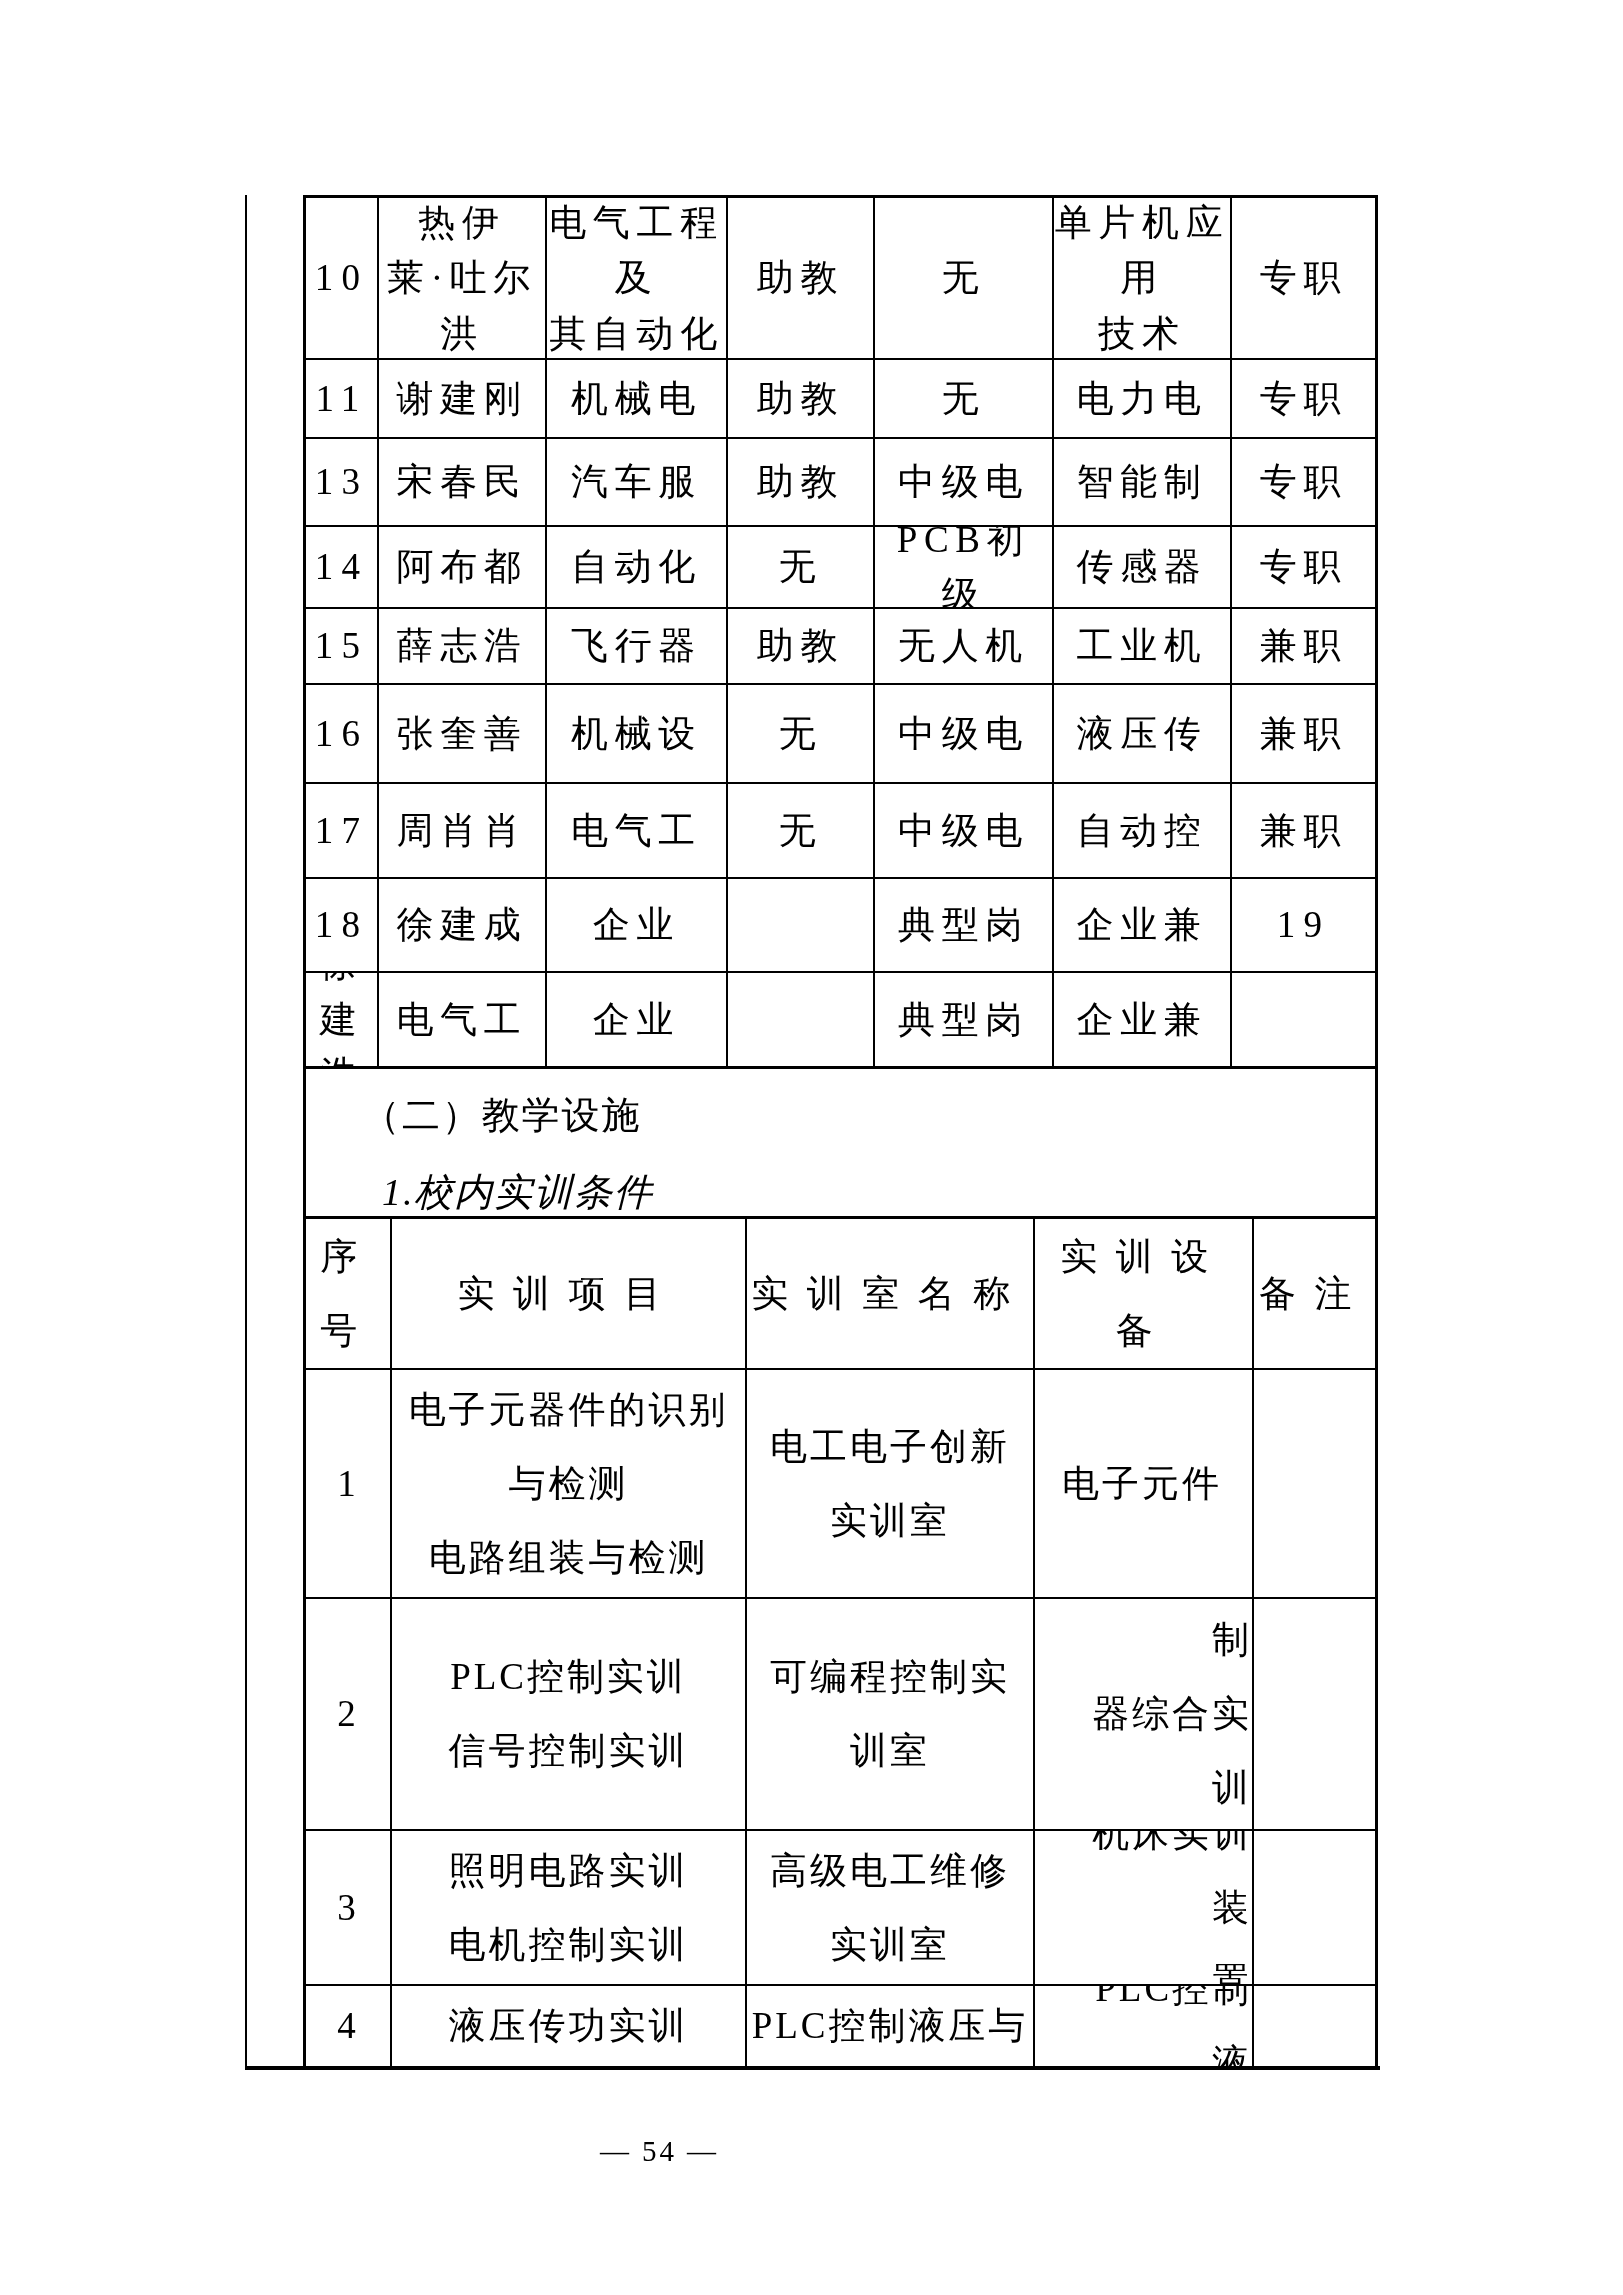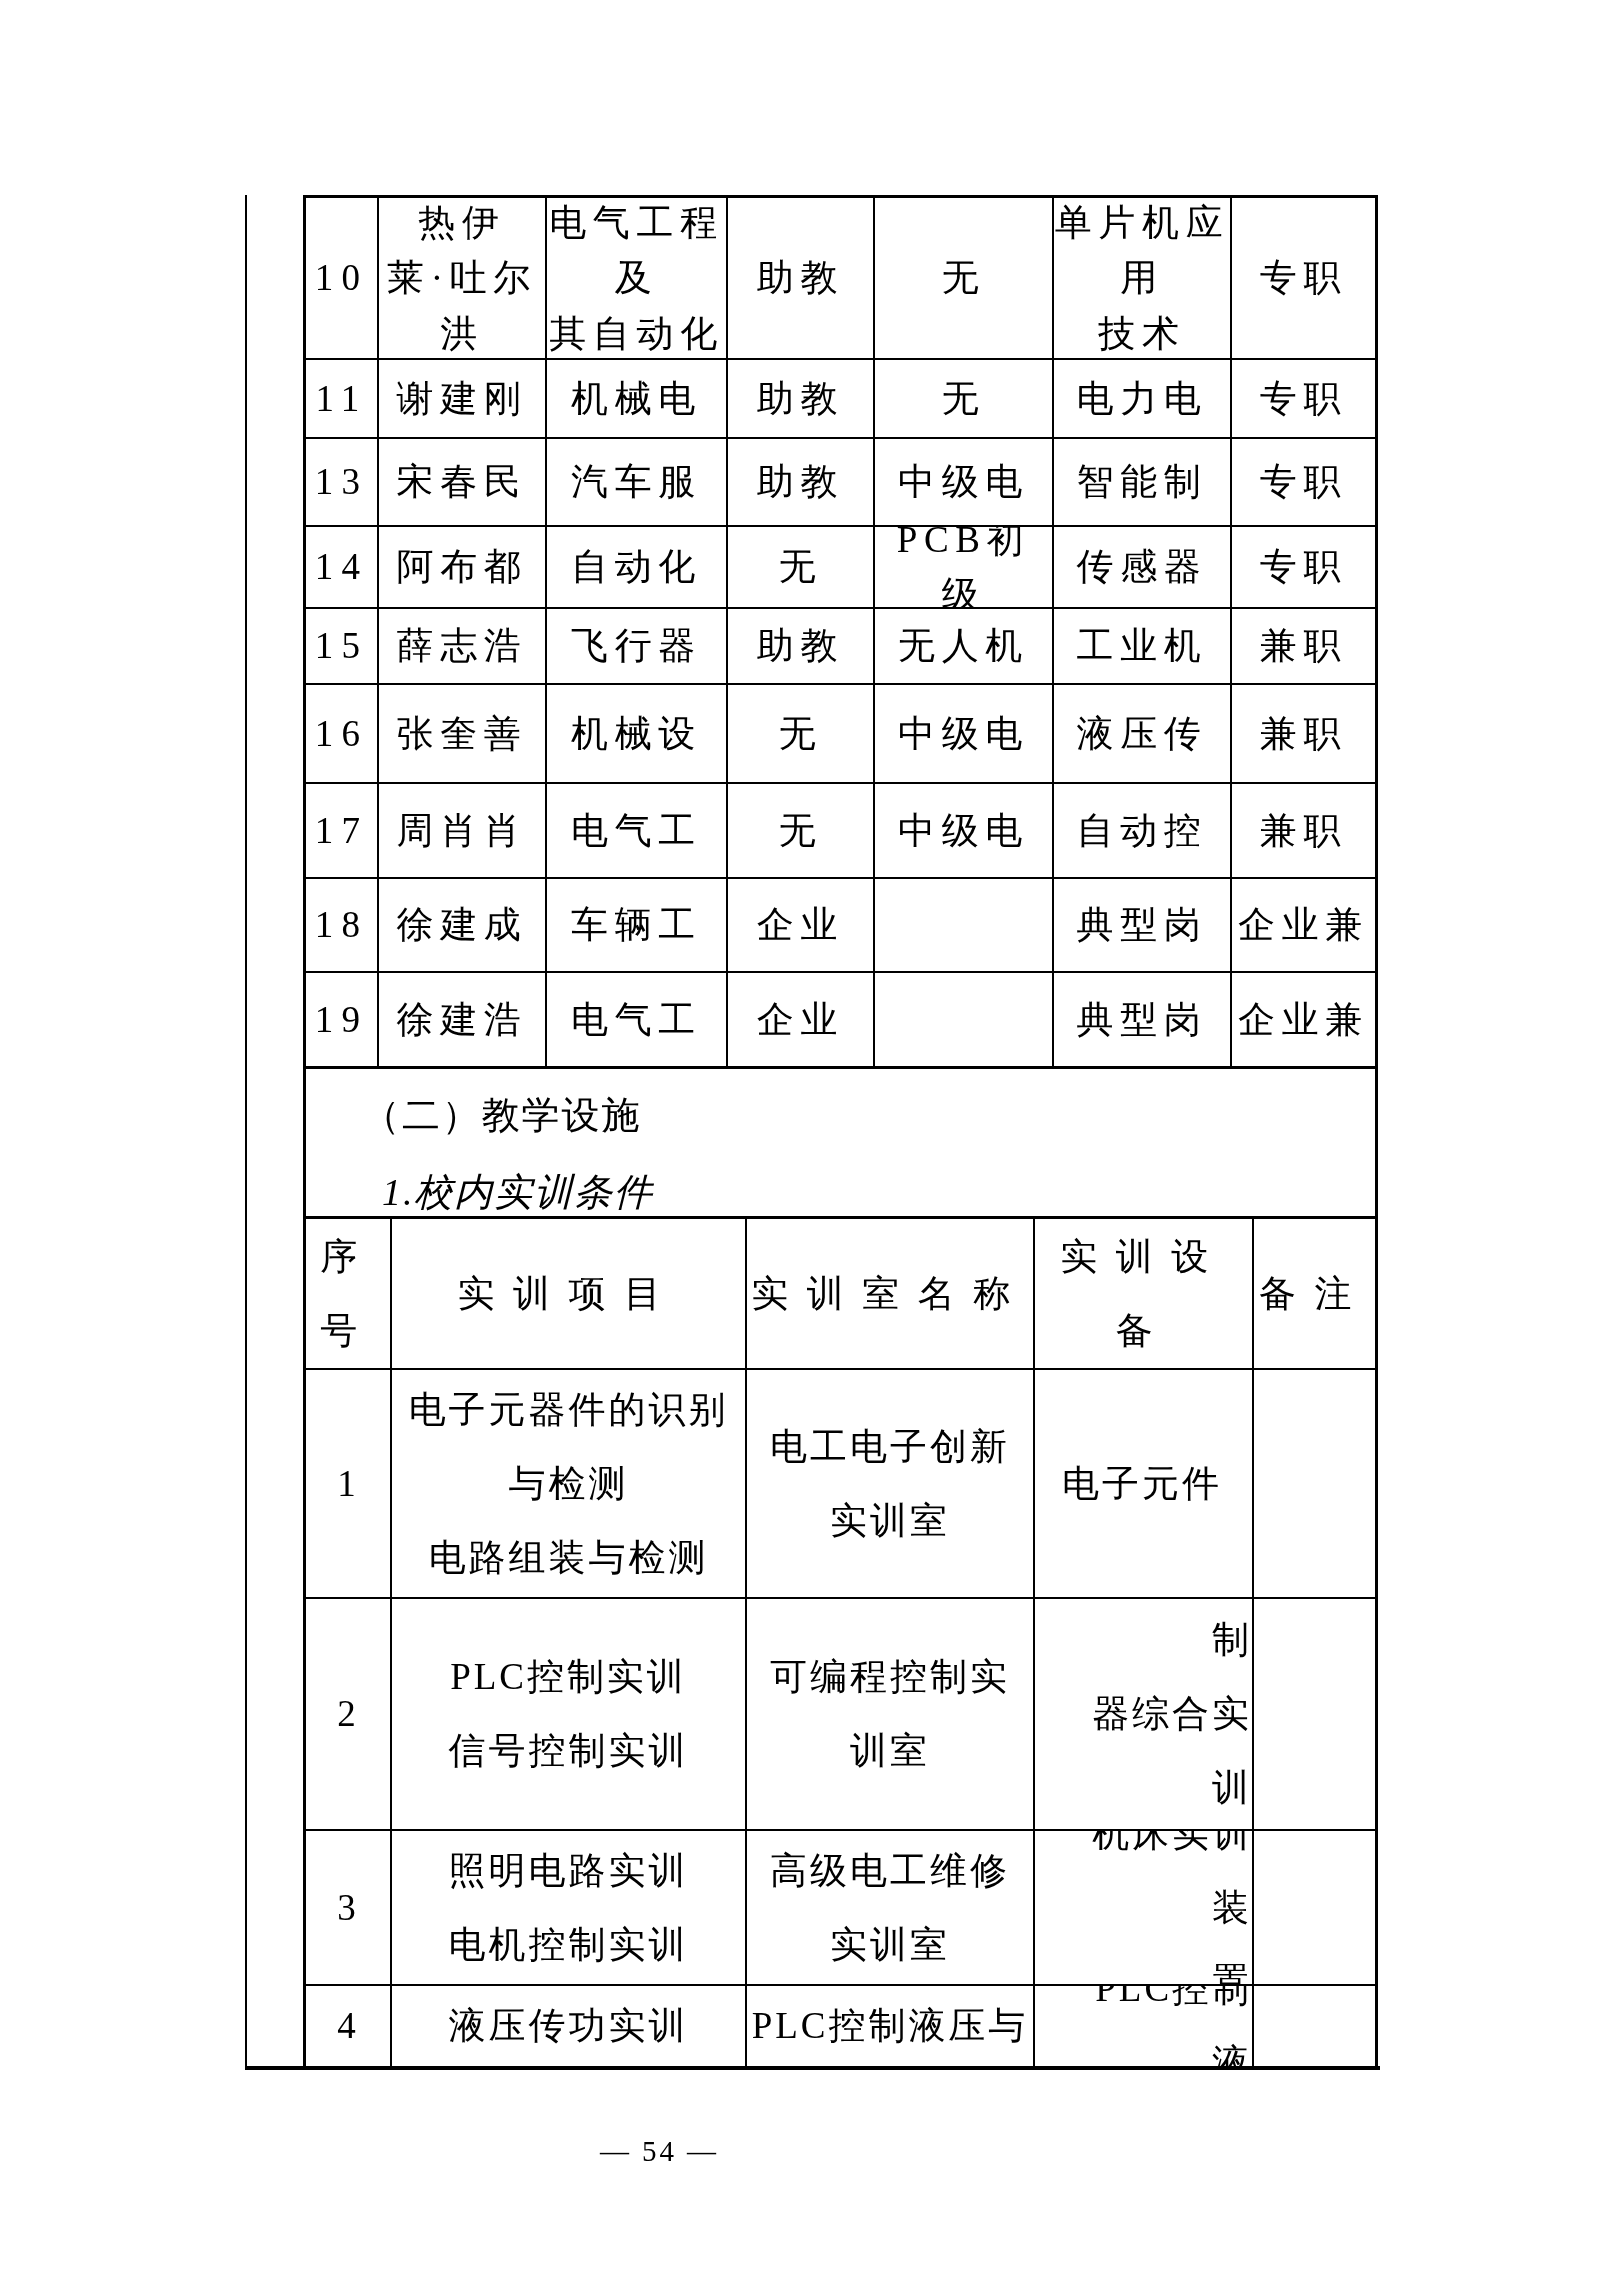--- a/index.html
+++ b/index.html
@@ -161,21 +161,20 @@
       <div class="cell num">17</div>
       <div class="cell">周肖肖</div>
       <div class="cell">电气工</div>
       <div class="cell">无</div>
       <div class="cell">中级电</div>
       <div class="cell">自动控</div>
       <div class="cell">兼职</div>
 
       <div class="cell num">18</div>
       <div class="cell">徐建成</div>
-      <div class="cell">车辆工</div>
       <div class="cell">企业</div>
       <div class="cell"></div>
       <div class="cell">典型岗</div>
       <div class="cell">企业兼</div>
 
       <div class="cell num">19</div>
       <div class="cell">徐建浩</div>
       <div class="cell">电气工</div>
       <div class="cell">企业</div>
       <div class="cell"></div>

